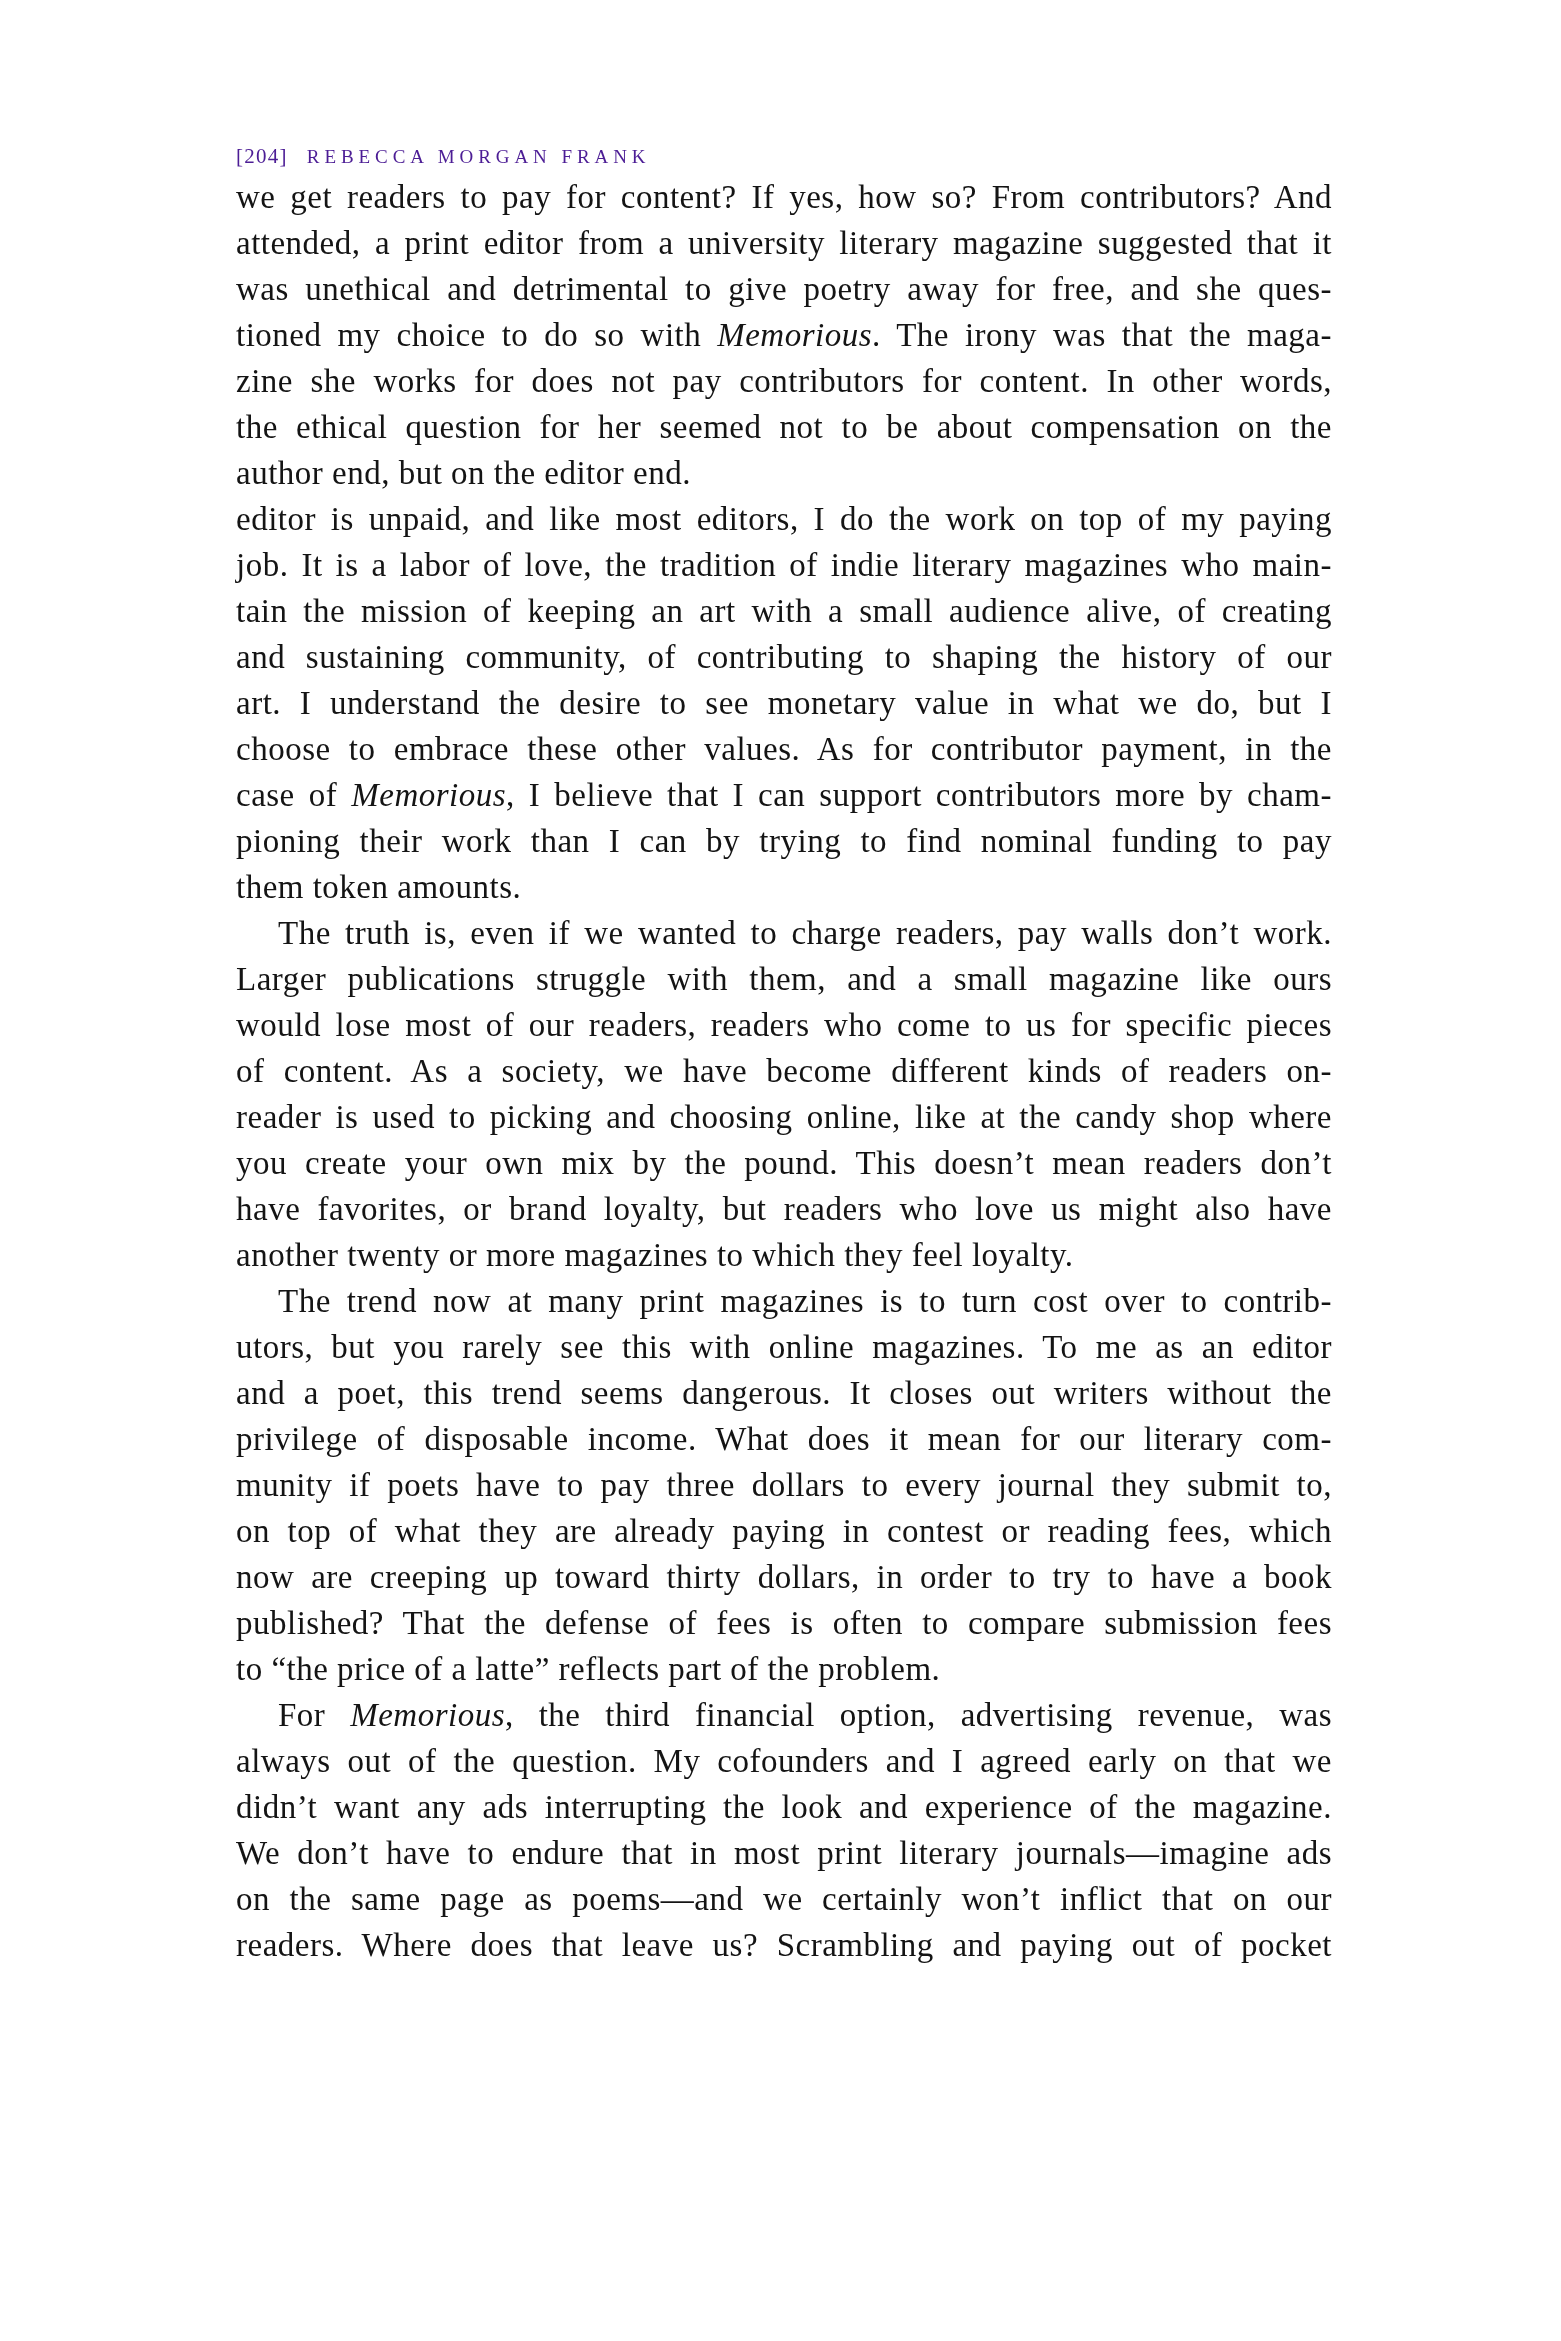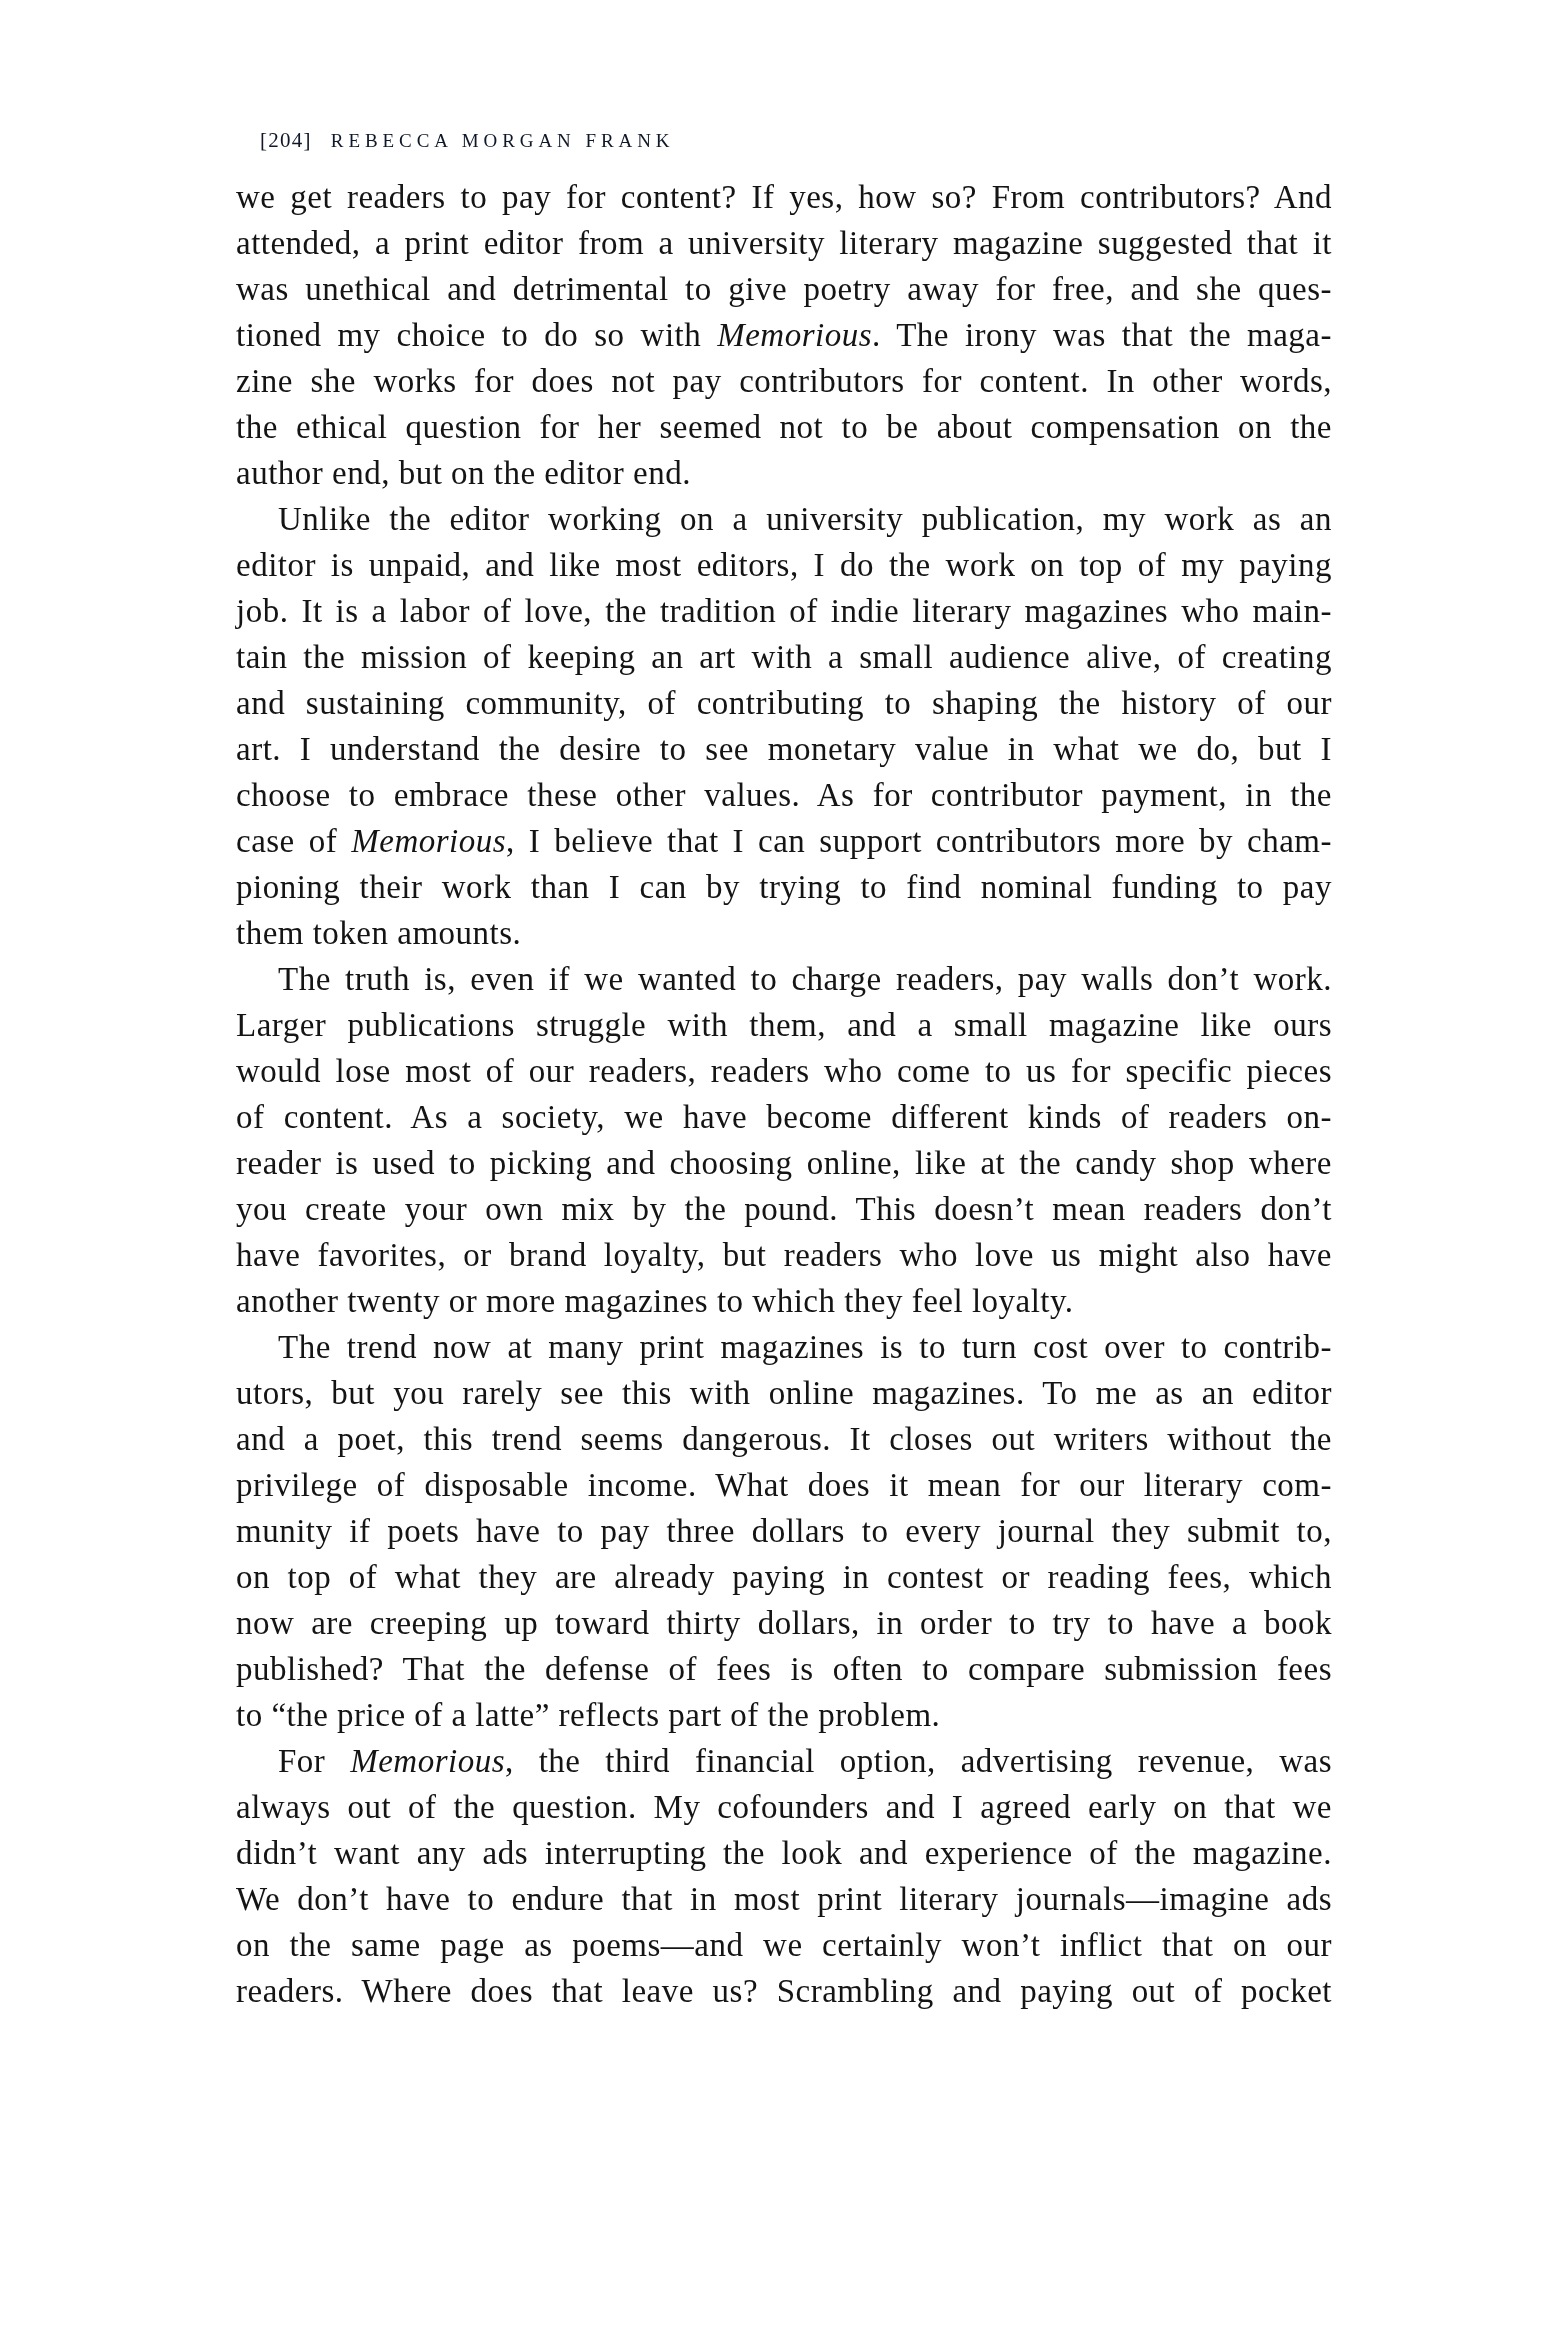--- a/index.html
+++ b/index.html
@@ -11,27 +11,26 @@
       width: 1561px;
       height: 2342px;
       position: relative;
       overflow: hidden;
       color: #141414;
       font-family: "Liberation Serif", "DejaVu Serif", serif;
     }
     .running-head {
       position: absolute;
       left: 236px;
-      top: 127px;
+      top: 143px;
       height: 26px;
       font-size: 21px;
       line-height: 26px;
       white-space: nowrap;
-      color: #0f172a;
-      margin-left: 24px;
+      color: #4c1d95;
     }
     .running-head .folio {
       letter-spacing: 0.06em;
     }
     .running-head .author {
       margin-left: 19px;
       letter-spacing: 0.26em;
       font-size: 19px;
     }
     .text-block {
@@ -72,21 +71,20 @@
     <div>
       <span class="line" style="white-space: normal;"><span>we get readers to pay for content? If yes, how so? From contributors? And</span></span>
       <span class="line" style="white-space: normal;"><span>attended, a print editor from a university literary magazine suggested that it</span></span>
       <span class="line" style="white-space: normal;"><span>was unethical and detrimental to give poetry away for free, and she ques-</span></span>
       <span class="line" style="white-space: normal;"><span>tioned my choice to do so with </span><i>Memorious</i><span>. The irony was that the maga-</span></span>
       <span class="line" style="white-space: normal;"><span>zine she works for does not pay contributors for content. In other words,</span></span>
       <span class="line" style="white-space: normal;"><span>the ethical question for her seemed not to be about compensation on the</span></span>
       <span class="line last" style="white-space: nowrap;"><span>author end, but on the editor end.</span></span>
     </div>
     <div>
-      <span class="line indent" style="white-space: normal;"><span>Unlike the editor working on a university publication, my work as an</span></span>
       <span class="line" style="white-space: normal;"><span>editor is unpaid, and like most editors, I do the work on top of my paying</span></span>
       <span class="line" style="white-space: normal;"><span>job. It is a labor of love, the tradition of indie literary magazines who main-</span></span>
       <span class="line" style="white-space: normal;"><span>tain the mission of keeping an art with a small audience alive, of creating</span></span>
       <span class="line" style="white-space: normal;"><span>and sustaining community, of contributing to shaping the history of our</span></span>
       <span class="line" style="white-space: normal;"><span>art. I understand the desire to see monetary value in what we do, but I</span></span>
       <span class="line" style="white-space: normal;"><span>choose to embrace these other values. As for contributor payment, in the</span></span>
       <span class="line" style="white-space: normal;"><span>case of </span><i>Memorious</i><span>, I believe that I can support contributors more by cham-</span></span>
       <span class="line" style="white-space: normal;"><span>pioning their work than I can by trying to find nominal funding to pay</span></span>
       <span class="line last" style="white-space: nowrap;"><span>them token amounts.</span></span>
     </div>

